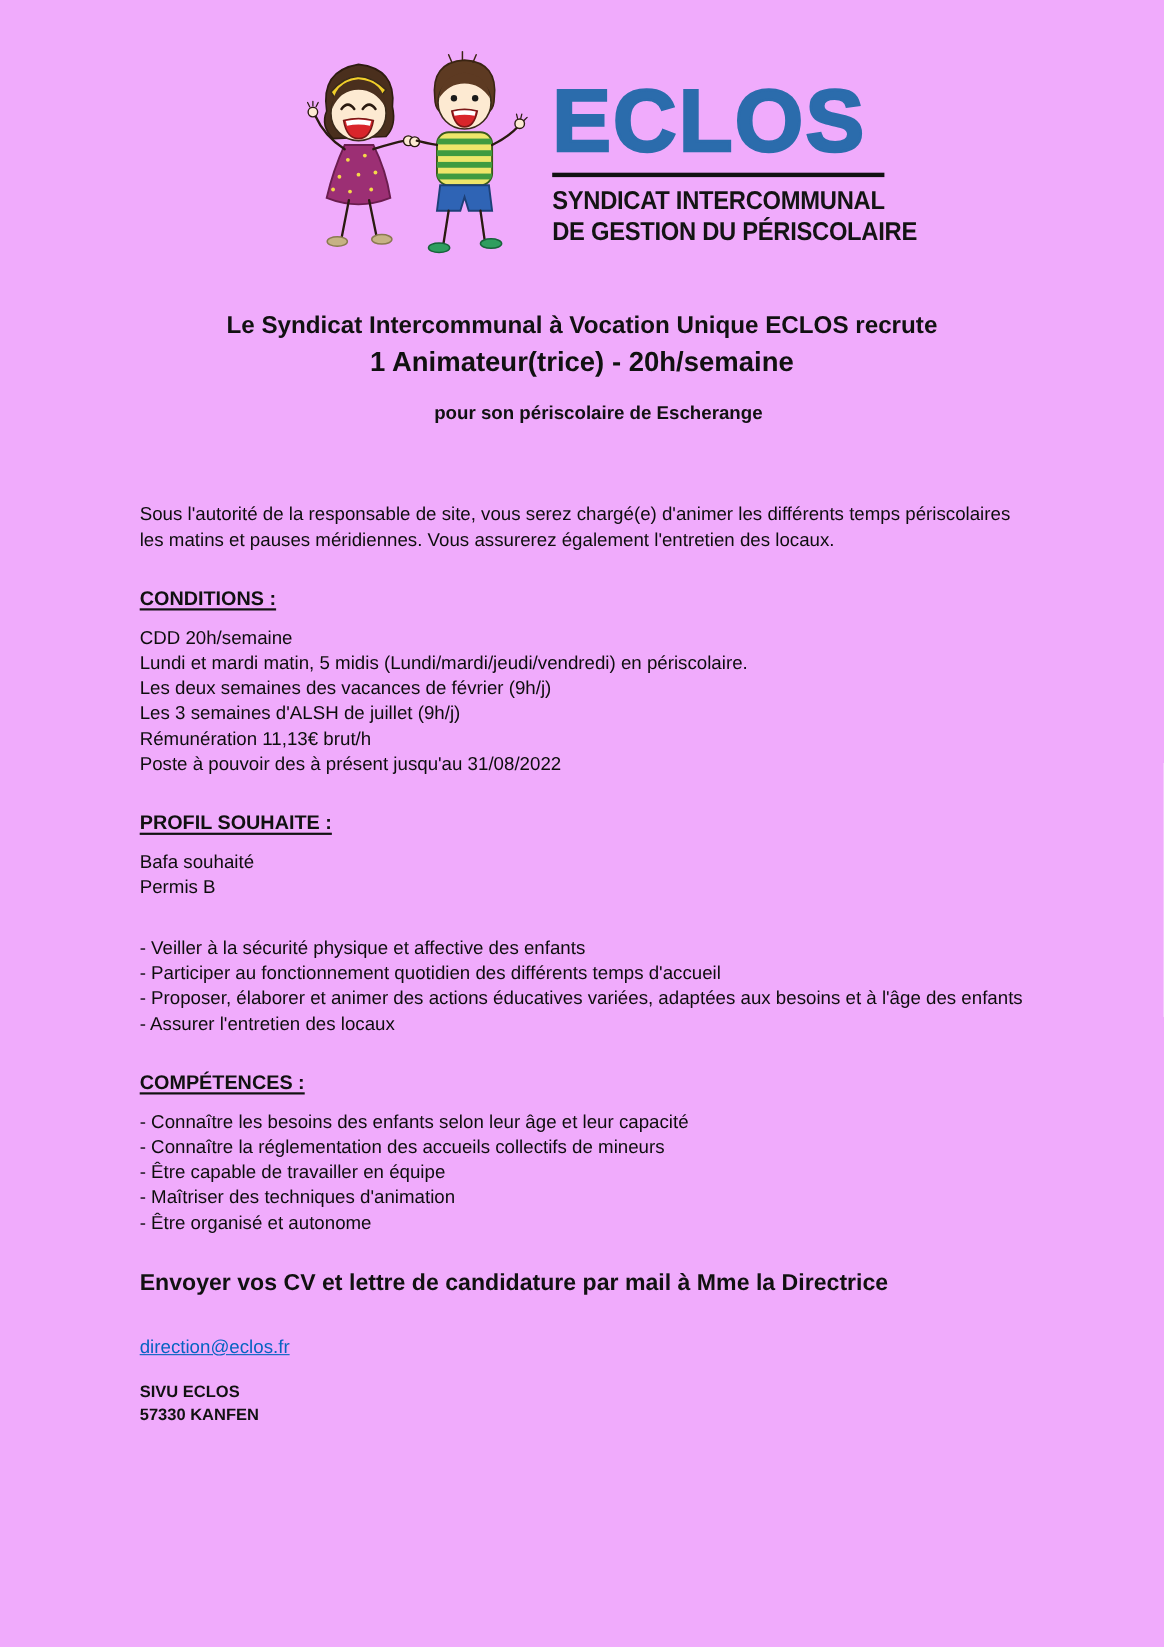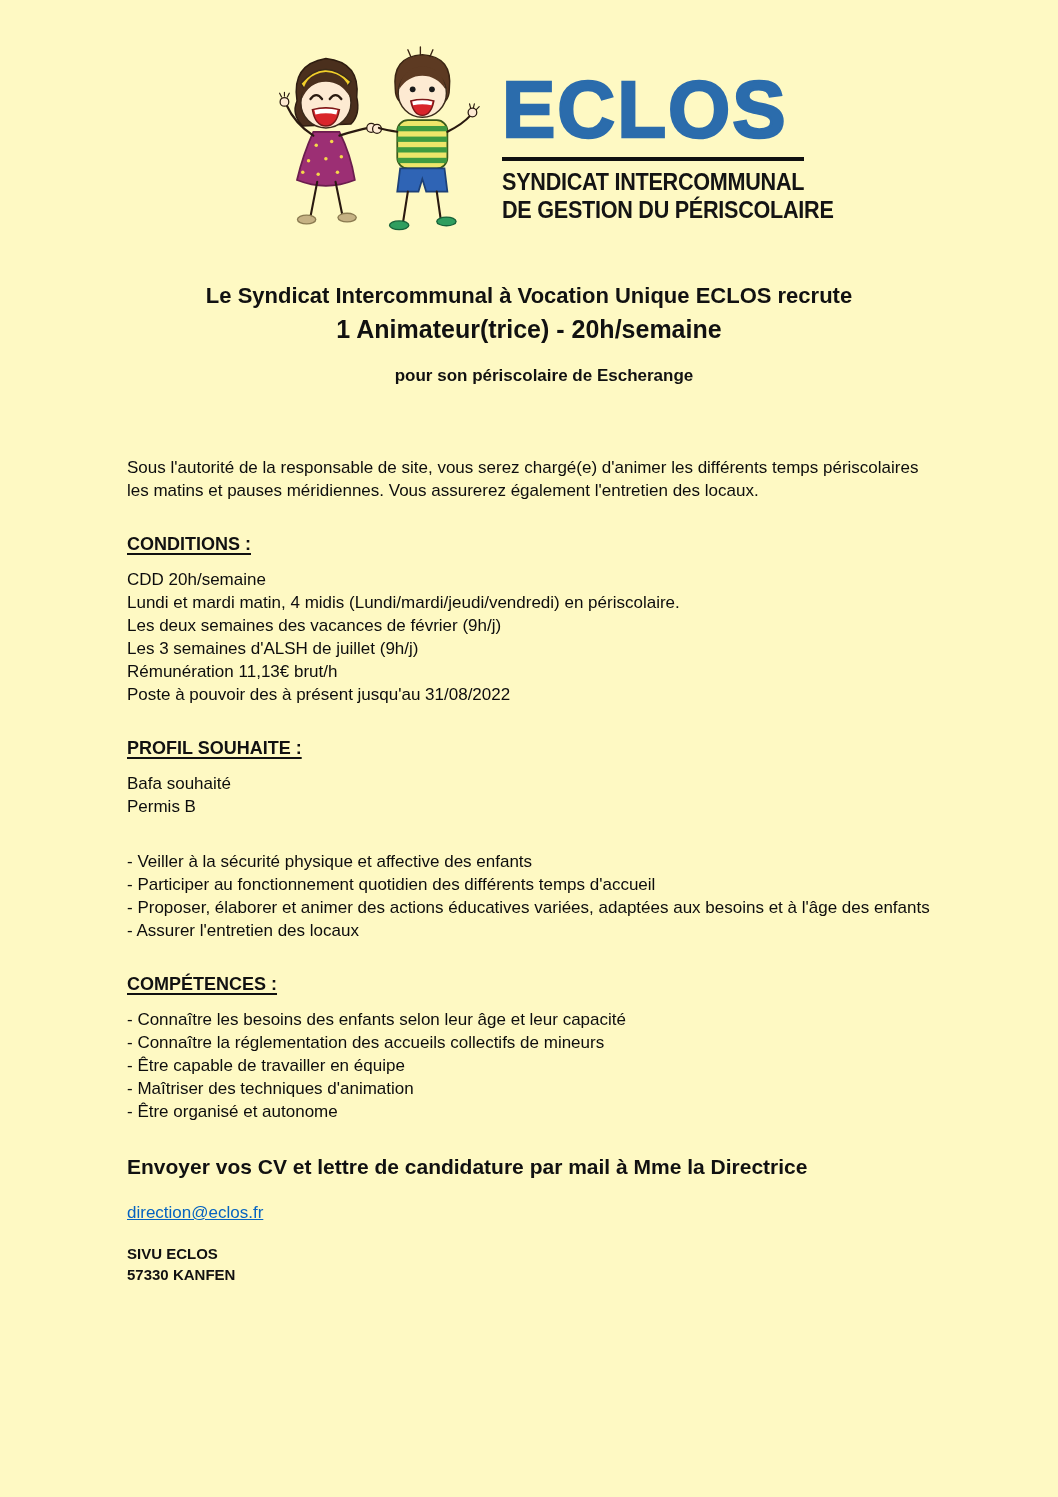--- a/index.html
+++ b/index.html
@@ -1,21 +1,21 @@
 <!DOCTYPE html>
 <html><head>
 <meta charset="utf-8">
 <style>
   * { margin:0; padding:0; box-sizing:border-box; }
   html,body { background:#ffffff; }
   .page {
     position:relative;
     width:1058px; height:1497px;
     margin:0 auto;
-    background:#fef9c3;
+    background:#f0abfc;
     font-family:"Liberation Sans","DejaVu Sans",sans-serif;
     color:#111;
     overflow:hidden;
   }
 
   
   .logo-row { display:flex; align-items:flex-start; margin:45px 0 0 266px; }
   .logo-kids { width:222px; height:188px; flex:0 0 auto; }
   .logo-textblock { margin:28px 0 0 14px; width:304px; }
   .logo-brand {
@@ -43,21 +43,21 @@
   .section-heading {
     font-size:18px; font-weight:700;
     text-decoration:underline; text-decoration-thickness:2px; text-underline-offset:3px;
   }
   .section-lines { margin-top:13px; }
   .line, .body-text { font-size:17px; line-height:23px; color:#0d0d0d; }
 
   
   .cta { margin-top:32px; font-size:21px; font-weight:700; }
   .email-link {
-    display:inline-block; margin-top:24px;
+    display:inline-block; margin-top:36px;
     font-size:17px; color:#0563c1; text-decoration:underline; cursor:pointer;
   }
   .address { margin-top:20px; }
   .address-line { font-size:15px; font-weight:700; line-height:21px; }
 </style>
 </head>
 <body>
 
 <div class="page">
 
@@ -174,21 +174,21 @@
     <div class="section">
       <div class="section-lines">
         <p class="body-text">Sous l'autorité de la responsable de site, vous serez chargé(e) d'animer les différents temps périscolaires les matins et pauses méridiennes. Vous assurerez également l'entretien des locaux.</p>
       </div>
     </div>
 
     <div class="section">
       <div class="section-heading">CONDITIONS :</div>
       <div class="section-lines">
         <div class="line">CDD 20h/semaine</div>
-        <div class="line">Lundi et mardi matin, 4 midis (Lundi/mardi/jeudi/vendredi) en périscolaire.</div>
+        <div class="line">Lundi et mardi matin, 5 midis (Lundi/mardi/jeudi/vendredi) en périscolaire.</div>
         <div class="line">Les deux semaines des vacances de février (9h/j)</div>
         <div class="line">Les 3 semaines d'ALSH de juillet (9h/j)</div>
         <div class="line">Rémunération 11,13€ brut/h</div>
         <div class="line">Poste à pouvoir des à présent jusqu'au 31/08/2022</div>
       </div>
     </div>
 
     <div class="section">
       <div class="section-heading">PROFIL SOUHAITE :</div>
       <div class="section-lines">

